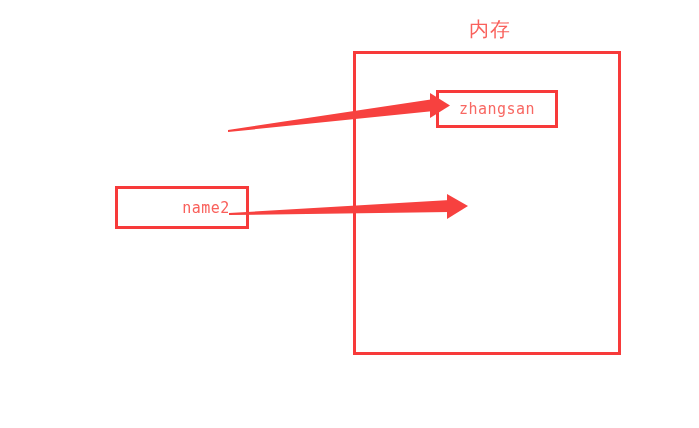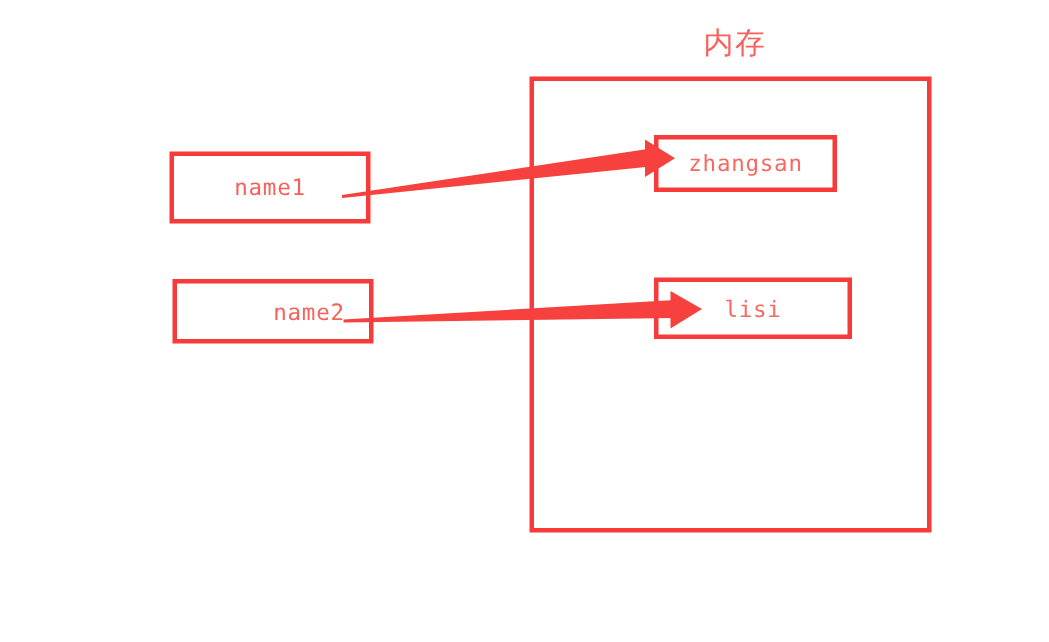--- a/index.html
+++ b/index.html
@@ -75,35 +75,29 @@
 </style>
 </head>
 <body>
 
 <div id="canvas">
 
   <div class="mem-title">内存</div>
 
   <div class="mem-container"></div>
 
-  <div class="node node-name1">
-    <span class="node-label">name1</span>
-  </div>
 
   <div class="node node-name2">
     <span class="node-label">name2</span>
   </div>
 
   <div class="node node-zhangsan">
     <span class="node-label">zhangsan</span>
   </div>
 
-  <div class="node node-lisi">
-    <span class="node-label">lisi</span>
-  </div>
 
   <svg id="arrows" viewBox="0 0 699 428">
 
     <g>
       <polygon points="228,130 434,99 434,111 228,132" fill="#f7413f"></polygon>
       <polygon points="430,93 430,118 450,105.5" fill="#f7413f"></polygon>
     </g>
 
     <g>
       <polygon points="229,213 450,200 450,212 229,215" fill="#f7413f"></polygon>

